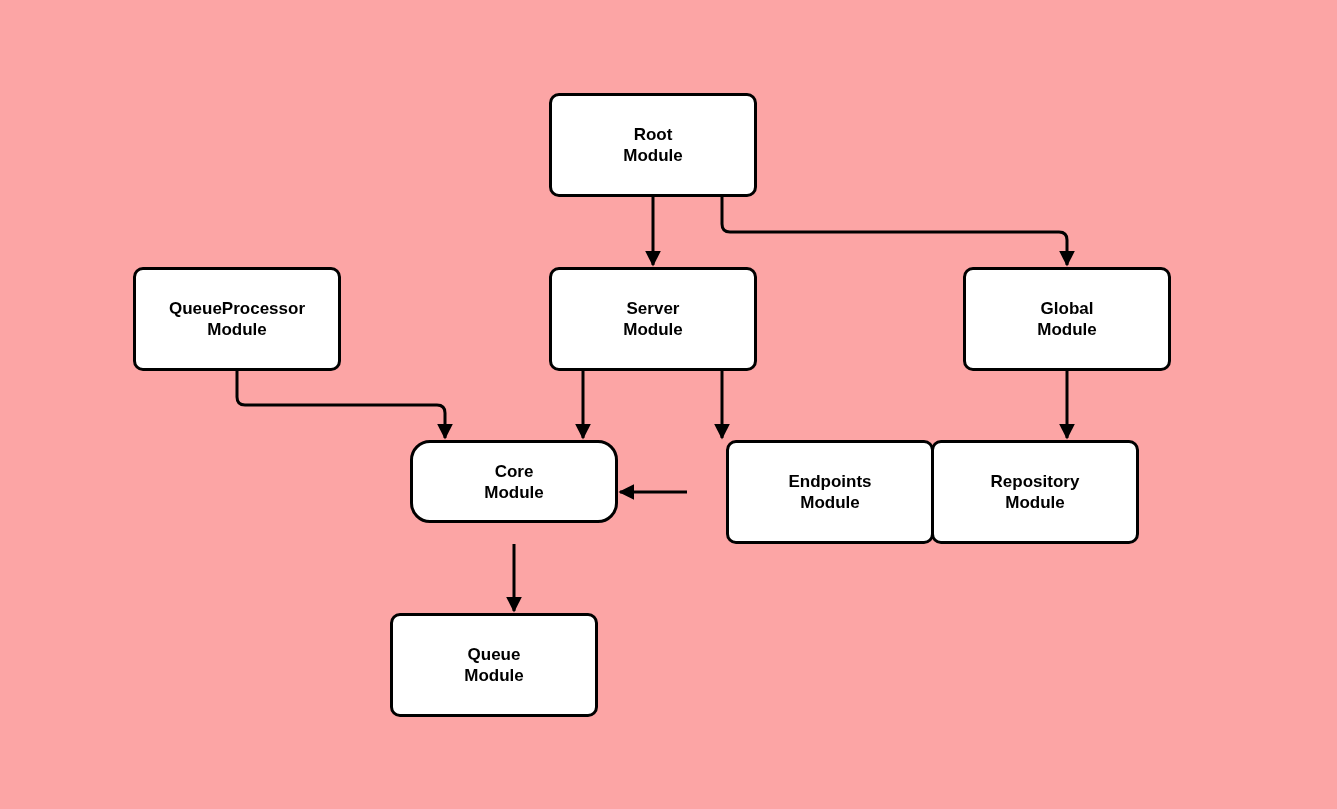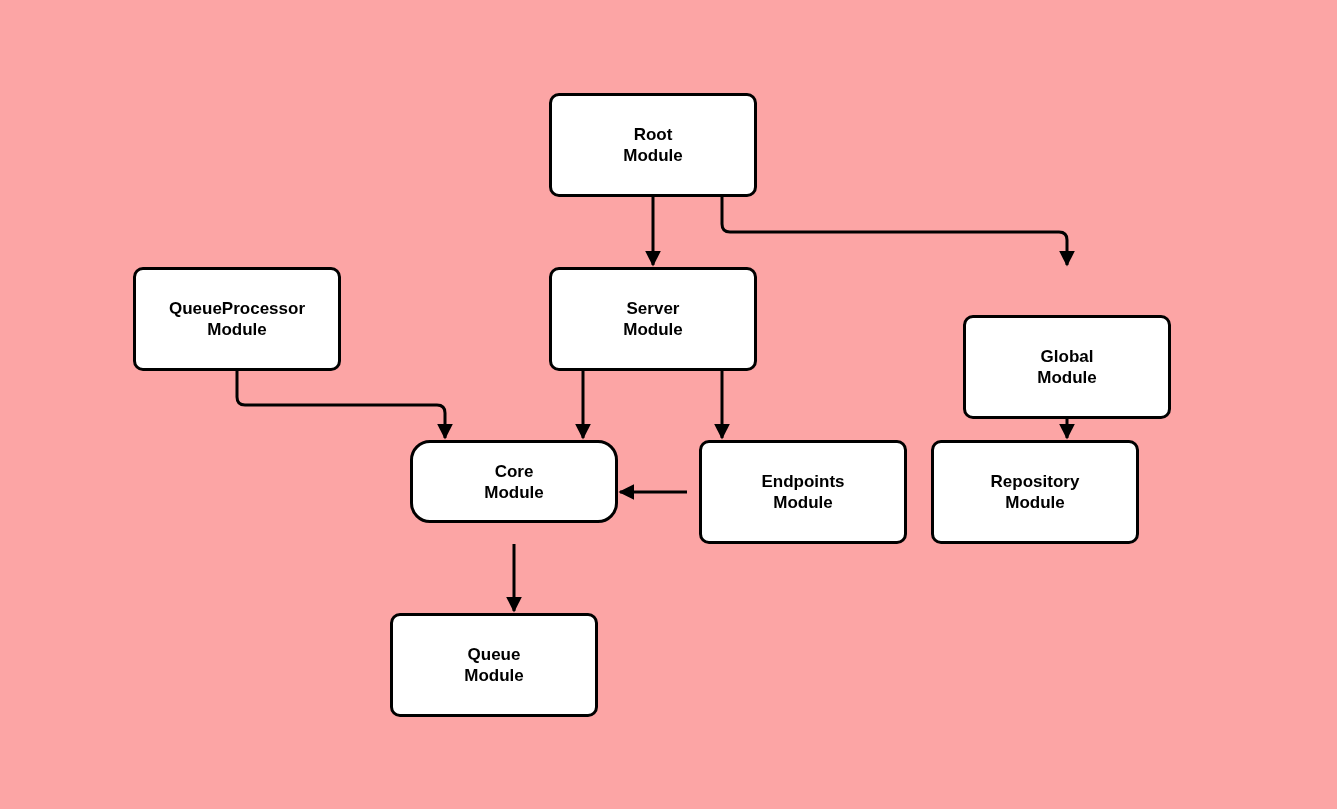--- a/index.html
+++ b/index.html
@@ -77,31 +77,31 @@
   <div class="node" style="left: 133px; top: 267px; width: 208px; height: 104px; justify-content: center;">
     <span class="node-label">QueueProcessor
 Module</span>
   </div>
 
   <div class="node" style="left: 549px; top: 267px; width: 208px; height: 104px;">
     <span class="node-label">Server
 Module</span>
   </div>
 
-  <div class="node" style="left: 963px; top: 267px; width: 208px; height: 104px; margin-top: 48px;">
+  <div class="node" style="left: 963px; top: 267px; width: 208px; height: 104px;">
     <span class="node-label">Global
 Module</span>
   </div>
 
   <div class="node" style="left: 410px; top: 440px; width: 208px; height: 83px; border-radius: 20px;">
     <span class="node-label">Core
 Module</span>
   </div>
 
-  <div class="node" style="left: 699px; top: 440px; width: 208px; height: 104px;">
+  <div class="node" style="left: 726px; top: 440px; width: 208px; height: 104px;">
     <span class="node-label">Endpoints
 Module</span>
   </div>
 
   <div class="node" style="left: 931px; top: 440px; width: 208px; height: 104px;">
     <span class="node-label">Repository
 Module</span>
   </div>
 
   <div class="node" style="left: 390px; top: 613px; width: 208px; height: 104px;">

